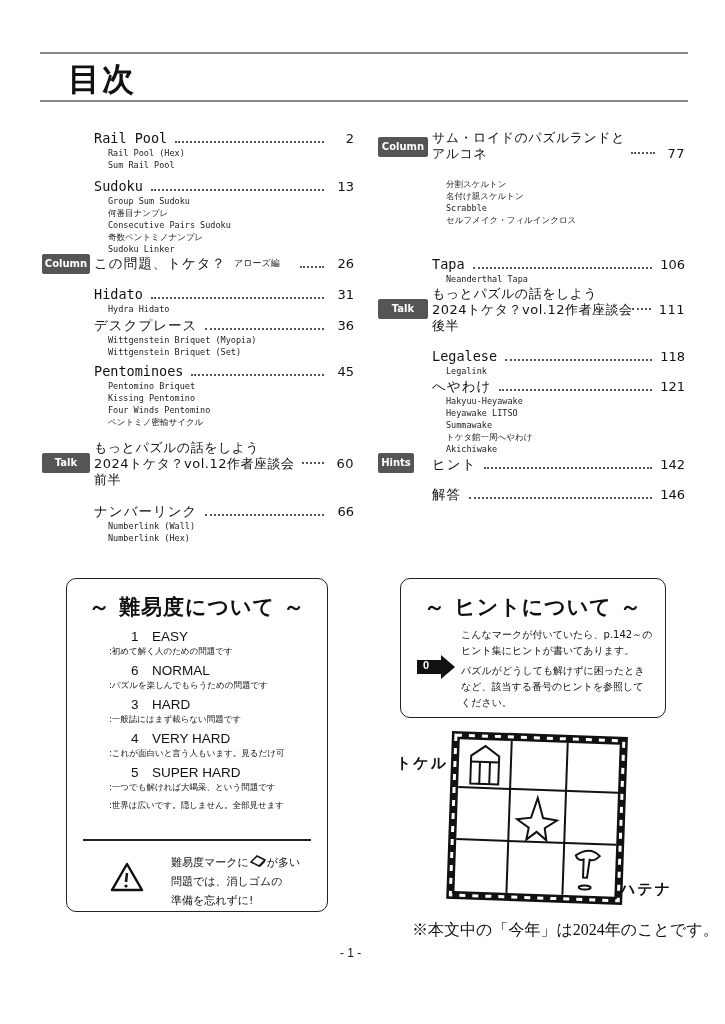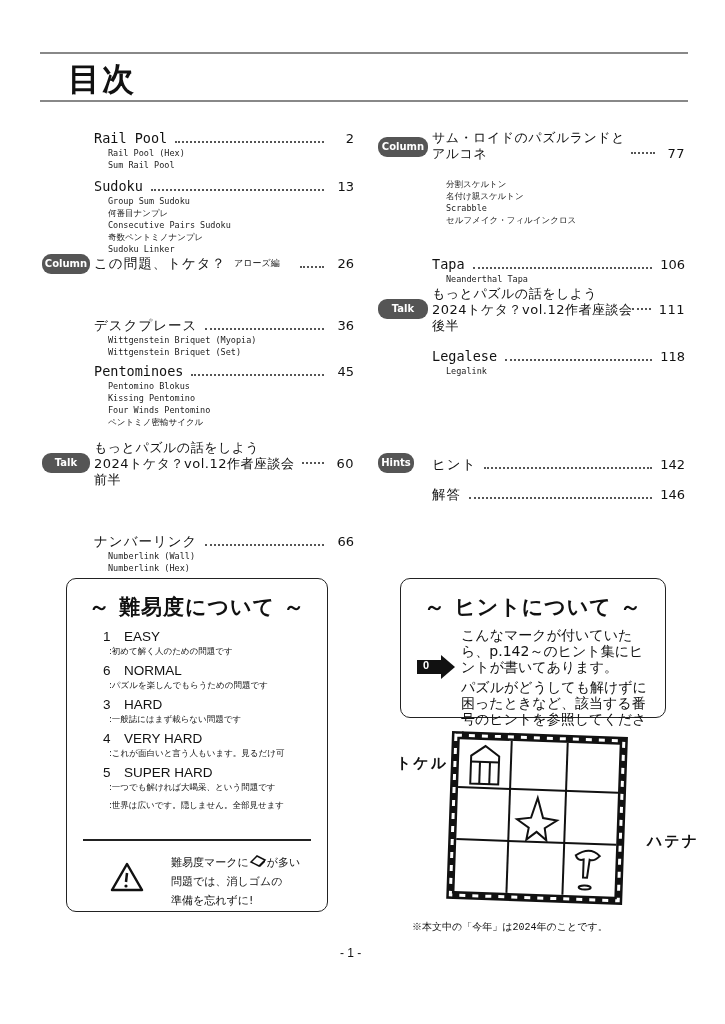--- a/index.html
+++ b/index.html
@@ -13,28 +13,28 @@
   .main .t { white-space:nowrap; }
   .main .t.jp { font-family:"DejaVu Sans", sans-serif; letter-spacing:1px; }
   .main .dots { flex:1; margin:0 8px; border-bottom:2px dotted #555; height:0; position:relative; top:-4px; }
   .main .pg { font-family:"DejaVu Sans", sans-serif; font-size:13px; min-width:22px; text-align:right; }
   .main .small { font-size:9px; margin-left:8px; font-family:"DejaVu Sans", sans-serif; }
   .sub { font-family:"DejaVu Sans Mono", monospace; font-size:8.5px; line-height:12px; margin-left:14px; color:#222; }
   .ml { font-family:"DejaVu Sans", sans-serif; font-size:13px; line-height:16px; letter-spacing:0.5px; }
   .mlrow { display:flex; align-items:baseline; }
   .mlrow .dots { flex:1; margin:0 8px 0 auto; max-width:22px; border-bottom:2px dotted #555; position:relative; top:-4px; }
   .tag { position:absolute; background:#555; color:#fff; font-family:"DejaVu Sans", sans-serif; font-weight:bold; font-size:10px;
-    border-radius:9px; text-align:center; }
+    border-radius:2px; text-align:center; }
   .box { position:absolute; border:1.5px solid #222; border-radius:10px; background:#fff; }
   .box h2 { margin:0; text-align:center; font-weight:bold; font-size:21px; letter-spacing:1px; }
   .lvl { margin-left:36px; }
-  .lvl .n { font-family:"Liberation Sans", sans-serif; font-size:13.5px; line-height:16px; }
+  .lvl .n { font-family:"Liberation Sans", sans-serif; font-size:13.5px; line-height:16px;margin-left:28px; }
   .lvl .d { font-size:8.5px; line-height:12px; margin-left:6px; margin-bottom:6px; }
   .pnum { position:absolute; left:340px; top:946px; font-size:12px; font-family:"Liberation Sans", sans-serif; }
-  .note { position:absolute; left:412px; top:920px; font-size:10px; font-family:Liberation Mono, monospace; }
+  .note { position:absolute; left:412px; top:920px; font-size:16px; font-family:Liberation Serif, serif; }
   .hand { position:absolute; font-size:15px; font-weight:bold; letter-spacing:2px; }
 </style>
 </head>
 <body>
 
 <div class="rule" style="top:52px;"></div>
 <div class="title">目次</div>
 <div class="rule" style="top:100px;"></div>
 
 <div class="col" style="left:94px; top:130px; width:260px; height:420px;">
@@ -60,50 +60,58 @@
     <div class="sub">Sudoku Linker</div>
   </div>
   <div class="entry" style="top:125px;">
     <div class="main">
         <span class="t jp">この問題、トケタ？</span>
         <span class="small">アローズ編</span>
         <span class="dots" style="max-width:24px; margin-left:auto;"></span>
         <span class="pg">26</span>
       </div>
   </div>
+  <div class="entry" style="top:156px;">
+    <div class="main">
+        <span class="t">Hidato</span>
+        <span class="dots"></span>
+        <span class="pg">31</span>
+      </div>
+    <div class="sub">Hydra Hidato</div>
+  </div>
   <div class="entry" style="top:187px;">
     <div class="main">
         <span class="t jp">デスクプレース</span>
         <span class="dots"></span>
         <span class="pg">36</span>
       </div>
     <div class="sub">Wittgenstein Briquet (Myopia)</div>
     <div class="sub">Wittgenstein Briquet (Set)</div>
   </div>
   <div class="entry" style="top:233px;">
     <div class="main">
         <span class="t">Pentominoes</span>
         <span class="dots"></span>
         <span class="pg">45</span>
       </div>
-    <div class="sub">Pentomino Blokus</div>
+    <div class="sub">Pentomino Briquet</div>
     <div class="sub">Kissing Pentomino</div>
     <div class="sub">Four Winds Pentomino</div>
     <div class="sub">ペントミノ密輸サイクル</div>
   </div>
   <div class="entry ml" style="top:310px;">
     <div>もっとパズルの話をしよう</div>
     <div class="mlrow">
         <span>2024トケタ？vol.12作者座談会</span>
         <span class="dots"></span>
         <span class="pg" style="min-width:22px;text-align:right;">60</span>
       </div>
     <div>前半</div>
   </div>
-  <div class="entry" style="top:373px;margin-top:30px;">
+  <div class="entry" style="top:373px;">
     <div class="main">
         <span class="t jp">ナンバーリンク</span>
         <span class="dots"></span>
         <span class="pg">66</span>
       </div>
     <div class="sub">Numberlink (Wall)</div>
     <div class="sub">Numberlink (Hex)</div>
   </div>
 </div>
 
@@ -142,20 +150,32 @@
       </div>
     <div>後半</div>
   </div>
   <div class="entry" style="top:218px; width:253px;">
     <div class="main">
         <span class="t">Legalese</span>
         <span class="dots"></span>
         <span class="pg">118</span>
       </div>
     <div class="sub">Legalink</div>
+  </div>
+  <div class="entry" style="top:248px; width:253px;">
+    <div class="main">
+        <span class="t jp">へやわけ</span>
+        <span class="dots"></span>
+        <span class="pg">121</span>
+      </div>
+    <div class="sub">Hakyuu-Heyawake</div>
+    <div class="sub">Heyawake LITSO</div>
+    <div class="sub">Summawake</div>
+    <div class="sub">トケタ館一周へやわけ</div>
+    <div class="sub">Akichiwake</div>
   </div>
   <div class="entry" style="top:326px; width:253px;">
     <div class="main">
         <span class="t jp">ヒント</span>
         <span class="dots"></span>
         <span class="pg">142</span>
       </div>
   </div>
   <div class="entry" style="top:356px; width:253px;">
     <div class="main">
@@ -213,28 +233,28 @@
 
 <div class="box" style="left:400px; top:578px; width:264px; height:138px;">
   <h2 style="margin-top:14px; margin-bottom:6px;">～ ヒントについて ～</h2>
   <div style="position:absolute; left:16px; top:76px; width:42px; height:24px;">
     <svg width="42" height="24" viewBox="0 0 42 24">
         <rect x="0" y="5" width="24" height="14" fill="#111"></rect>
         <path d="M24 0 L38 12 L24 24 Z" fill="#111"></path>
       </svg>
     <span style="position:absolute; left:6px; top:4px; color:#fff; font-size:11px; font-weight:bold; font-family:'Liberation Sans', sans-serif;">0</span>
   </div>
-  <div style="position:absolute; left:60px; top:48px; width:192px; font-size:14px; line-height:16px;">
+  <div style="position:absolute; left:60px; top:48px; width:192px; font-size:10px; line-height:16px;">
     <div style="margin-bottom:4px;">こんなマークが付いていたら、p.142～のヒント集にヒントが書いてあります。</div>
     <div>パズルがどうしても解けずに困ったときなど、該当する番号のヒントを参照してください。</div>
   </div>
 </div>
 
 <div class="hand" style="left:396px; top:754px;">トケル</div>
-<div class="hand" style="left:620px; top:832px;margin-left:27px;">ハテナ</div>
+<div class="hand" style="left:620px; top:880px;">ハテナ</div>
 <svg style="position:absolute; left:445px; top:730px;" width="190" height="180" viewBox="0 0 190 180">
   <g transform="rotate(2 95 90)">
     <rect x="8" y="8" width="168" height="160" fill="#fff" stroke="#111" stroke-width="8"></rect>
     <rect x="8" y="8" width="168" height="160" fill="none" stroke="#fff" stroke-width="3" stroke-dasharray="6 7"></rect>
     <line x1="64" y1="12" x2="64" y2="164" stroke="#111" stroke-width="2"></line>
     <line x1="120" y1="12" x2="120" y2="164" stroke="#111" stroke-width="2"></line>
     <line x1="12" y1="60" x2="172" y2="60" stroke="#111" stroke-width="2"></line>
     <line x1="12" y1="112" x2="172" y2="112" stroke="#111" stroke-width="2"></line>
     <path d="M24 56 L24 28 L38 18 L52 28 L52 56 Z" fill="none" stroke="#111" stroke-width="2"></path>
     <line x1="24" y1="34" x2="52" y2="34" stroke="#111" stroke-width="2"></line>

